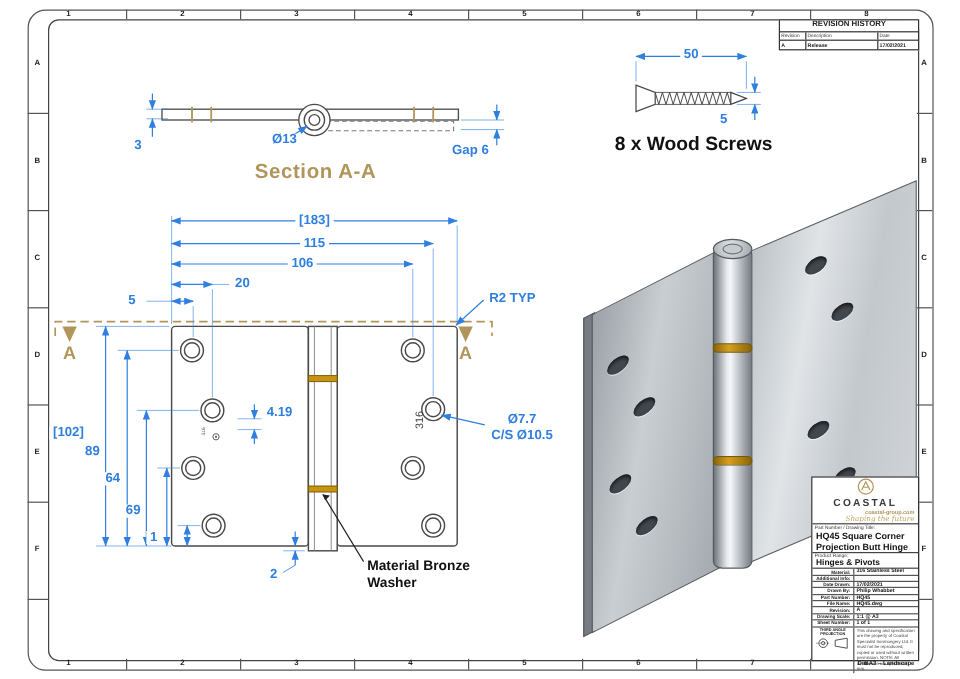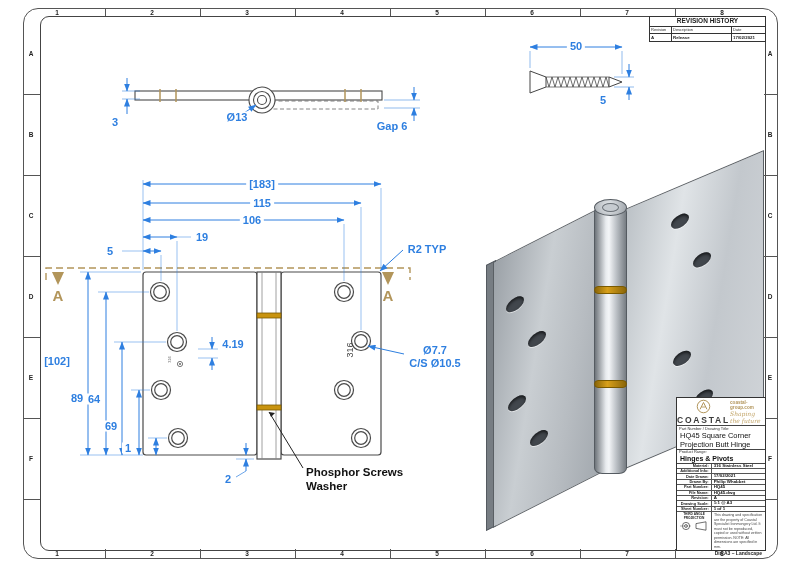--- a/index.html
+++ b/index.html
@@ -23,21 +23,21 @@
   
   .leaf{border:1px solid #5a5f64;}
   .grid{background-image:
      repeating-linear-gradient(90deg,rgba(130,150,175,.22) 0 1px,transparent 1px 26px),
      repeating-linear-gradient(0deg,rgba(130,150,175,.18) 0 1px,transparent 1px 26px);}
   .ihole{position:absolute;width:18px;height:13px;border-radius:50%;background:#42474d;
          box-shadow:inset 0 2px 3px rgba(0,0,0,.65),0 1px 0 rgba(255,255,255,.55);}
   
   #tblock{left:676px;top:397px;width:88px;height:152px;border:1px solid #333;background:#fff;
           display:flex;flex-direction:column;font-family:"Liberation Sans",sans-serif;}
-  .tb-sec{border-bottom:.7px solid #444;position:relative;}
+  .tb-sec{border-bottom:.7px solid #444;position:relative;flex-direction:column;}
   .tb-lbl{font-size:4px;color:#333;padding:.5px 1px 0 2px;line-height:1.1;}
   .tb-kv{display:flex;border-bottom:.6px solid #555;height:6.3px;align-items:center;}
   .tb-kv .k{width:36%;text-align:right;font-size:3.9px;font-weight:bold;color:#222;padding-right:2px;line-height:1;}
   .tb-kv .v{font-size:4.4px;color:#111;line-height:1;border-left:.6px solid #555;padding-left:2px;flex:1;height:100%;display:flex;align-items:center;font-weight:bold;}
   
   #revtab{left:649px;top:16px;width:115px;border:1px solid #333;background:#fff;}
   #revtab .rt-title{font-size:6.5px;font-weight:bold;text-align:center;border-bottom:.8px solid #333;line-height:1.35;}
   .rt-row{display:flex;font-size:4px;line-height:1.6;}
   .rt-row.hd{border-bottom:.6px solid #333;color:#333;}
   .rt-c1{width:20px;border-right:.6px solid #333;padding-left:1px;}
@@ -273,44 +273,46 @@
     </g>
     <g>
       <circle cx="180" cy="364" r="2.6" fill="none" stroke="#555" stroke-width=".8"></circle>
       <circle cx="180" cy="364" r=".9" fill="#555"></circle>
     </g>
   </svg>
 
   <div class="abs dim" style="left:115px;top:122px">3</div>
   <div class="abs dim" style="left:237px;top:117px">Ø13</div>
   <div class="abs dim" style="left:392px;top:126px">Gap 6</div>
+  <div class="abs dim gold nobg" style="left:263px;top:143px;font-size:17px;letter-spacing:.5px">Section A-A</div>
 
   <div class="abs dim" style="left:576px;top:46px">50</div>
   <div class="abs dim" style="left:603px;top:100px">5</div>
+  <div class="abs dim blk nobg" style="left:578px;top:121px;font-size:16px">8 x Wood Screws</div>
 
   <div class="abs dim" style="left:262px;top:184px">[183]</div>
   <div class="abs dim" style="left:262px;top:203px">115</div>
   <div class="abs dim" style="left:252px;top:220px">106</div>
-  <div class="abs dim" style="left:202px;top:237px">19</div>
+  <div class="abs dim" style="left:202px;top:237px">20</div>
   <div class="abs dim" style="left:110px;top:251px">5</div>
   <div class="abs dim" style="left:427px;top:249px">R2 TYP</div>
   <div class="abs dim" style="left:57px;top:361px">[102]</div>
-  <div class="abs dim" style="left:77px;top:398px">89</div>
+  <div class="abs dim" style="left:77px;top:377px">89</div>
   <div class="abs dim" style="left:94px;top:399px">64</div>
   <div class="abs dim" style="left:111px;top:426px">69</div>
   <div class="abs dim" style="left:128px;top:448px">1</div>
   <div class="abs dim" style="left:228px;top:479px">2</div>
   <div class="abs dim" style="left:233px;top:344px">4.19</div>
   <div class="abs dim" style="left:435px;top:350px">Ø7.7</div>
   <div class="abs dim" style="left:435px;top:363px">C/S Ø10.5</div>
   <div class="abs dim gold nobg" style="left:58px;top:295px;font-size:15px">A</div>
   <div class="abs dim gold nobg" style="left:388px;top:295px;font-size:15px">A</div>
   <div class="abs" style="left:342px;top:345px;font-size:9px;color:#444;transform:rotate(-90deg);transform-origin:center;">316</div>
   <div class="abs" style="left:166px;top:357px;font-size:4px;color:#555;transform:rotate(-90deg);">316</div>
-  <div class="abs" style="left:306px;top:466px;font-size:11.5px;font-weight:bold;color:#111;line-height:1.2">Phosphor Screws</div>
+  <div class="abs" style="left:306px;top:466px;font-size:11.5px;font-weight:bold;color:#111;line-height:1.2">Material Bronze</div>
   <div class="abs" style="left:306px;top:480px;font-size:11.5px;font-weight:bold;color:#111;line-height:1.2">Washer</div>
 
   <div class="abs" id="revtab">
     <div class="rt-title">REVISION HISTORY</div>
     <div class="rt-row hd">
       <div class="rt-c1">Revision</div>
       <div class="rt-c2">Description</div>
       <div class="rt-c3">Date</div>
     </div>
     <div class="rt-row dat">
@@ -330,22 +332,22 @@
         </svg>
         <div style="font-size:8.5px;font-weight:bold;letter-spacing:1.8px;color:#3b3b3b;margin-top:1px">COASTAL</div>
       </div>
       <div style="flex:1;display:flex;flex-direction:column;align-items:flex-end;justify-content:center;padding-right:3px;">
         <div style="font-size:4.6px;font-weight:bold;color:#b2955a;">coastal-group.com</div>
         <div style="font-size:6px;font-style:italic;color:#c2a467;font-family:'DejaVu Serif',serif;">Shaping the future</div>
       </div>
     </div>
     <div class="tb-sec" style="height:25px;">
       <div class="tb-lbl">Part Number / Drawing Title:</div>
-      <div style="font-size:7.5px;font-weight:normal;color:#111;padding-left:3px;line-height:1.2;">HQ45 Square Corner</div>
-      <div style="font-size:7.5px;font-weight:normal;color:#111;padding-left:3px;line-height:1.2;">Projection Butt Hinge</div>
+      <div style="font-size:7.5px;font-weight:bold;color:#111;padding-left:3px;line-height:1.2;">HQ45 Square Corner</div>
+      <div style="font-size:7.5px;font-weight:bold;color:#111;padding-left:3px;line-height:1.2;">Projection Butt Hinge</div>
     </div>
     <div class="tb-sec" style="height:14px;">
       <div class="tb-lbl">Product Range:</div>
       <div style="font-size:7px;font-weight:bold;color:#111;padding-left:3px;line-height:1.1;">Hinges &amp; Pivots</div>
     </div>
     <div class="tb-kv">
       <div class="k">Material:</div>
       <div class="v">316 Stainless Steel</div>
       </div>
     <div class="tb-kv">

